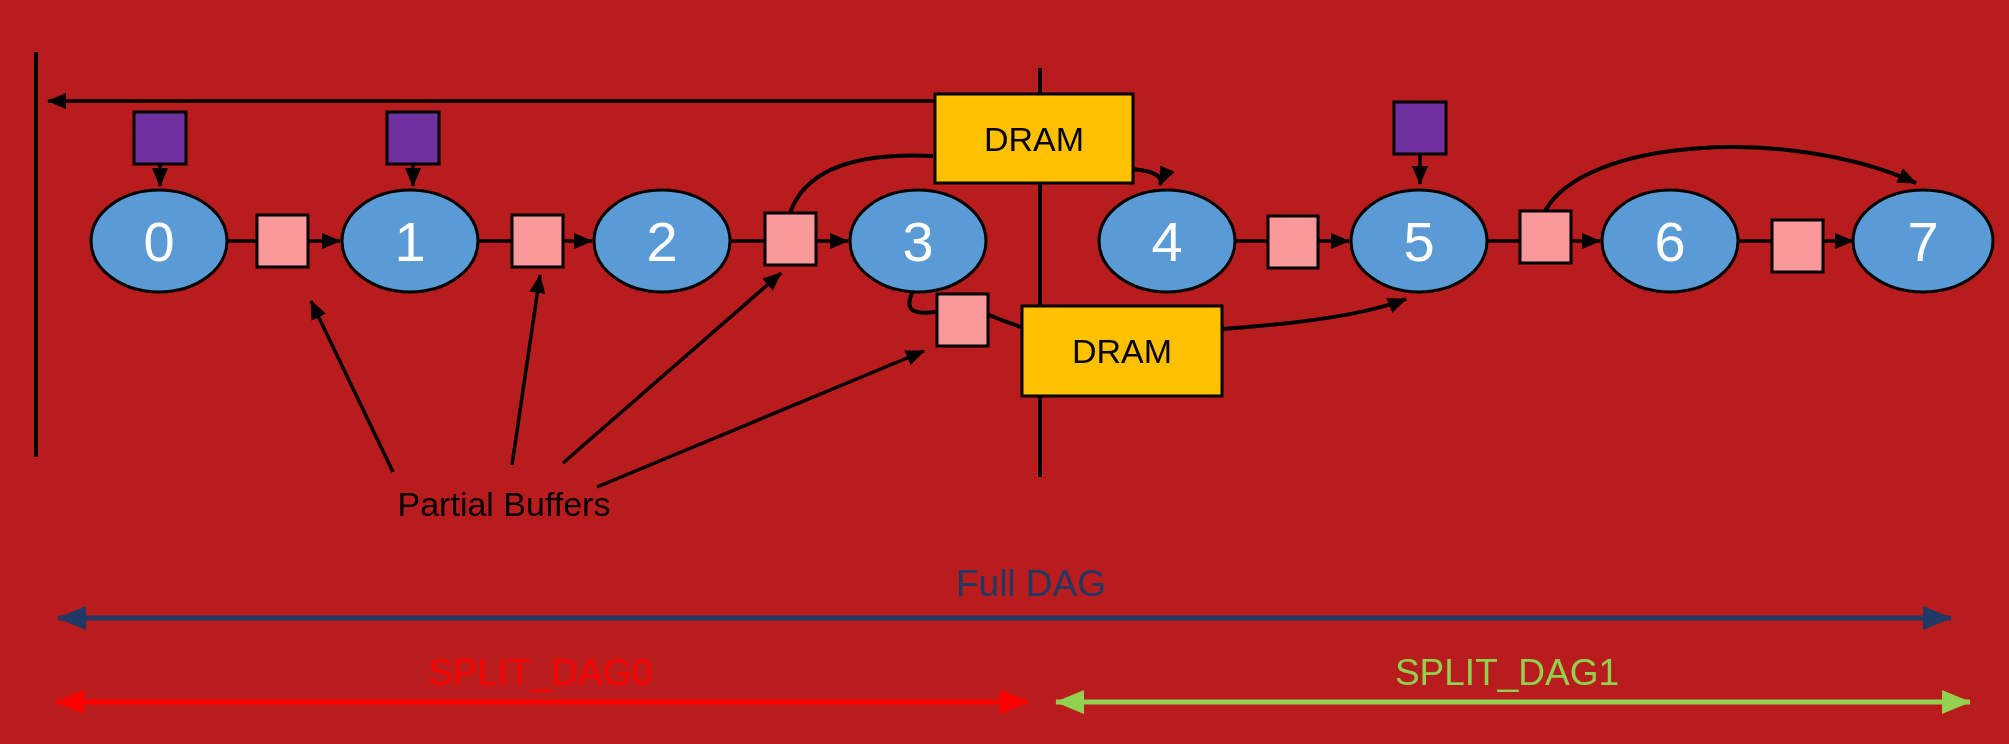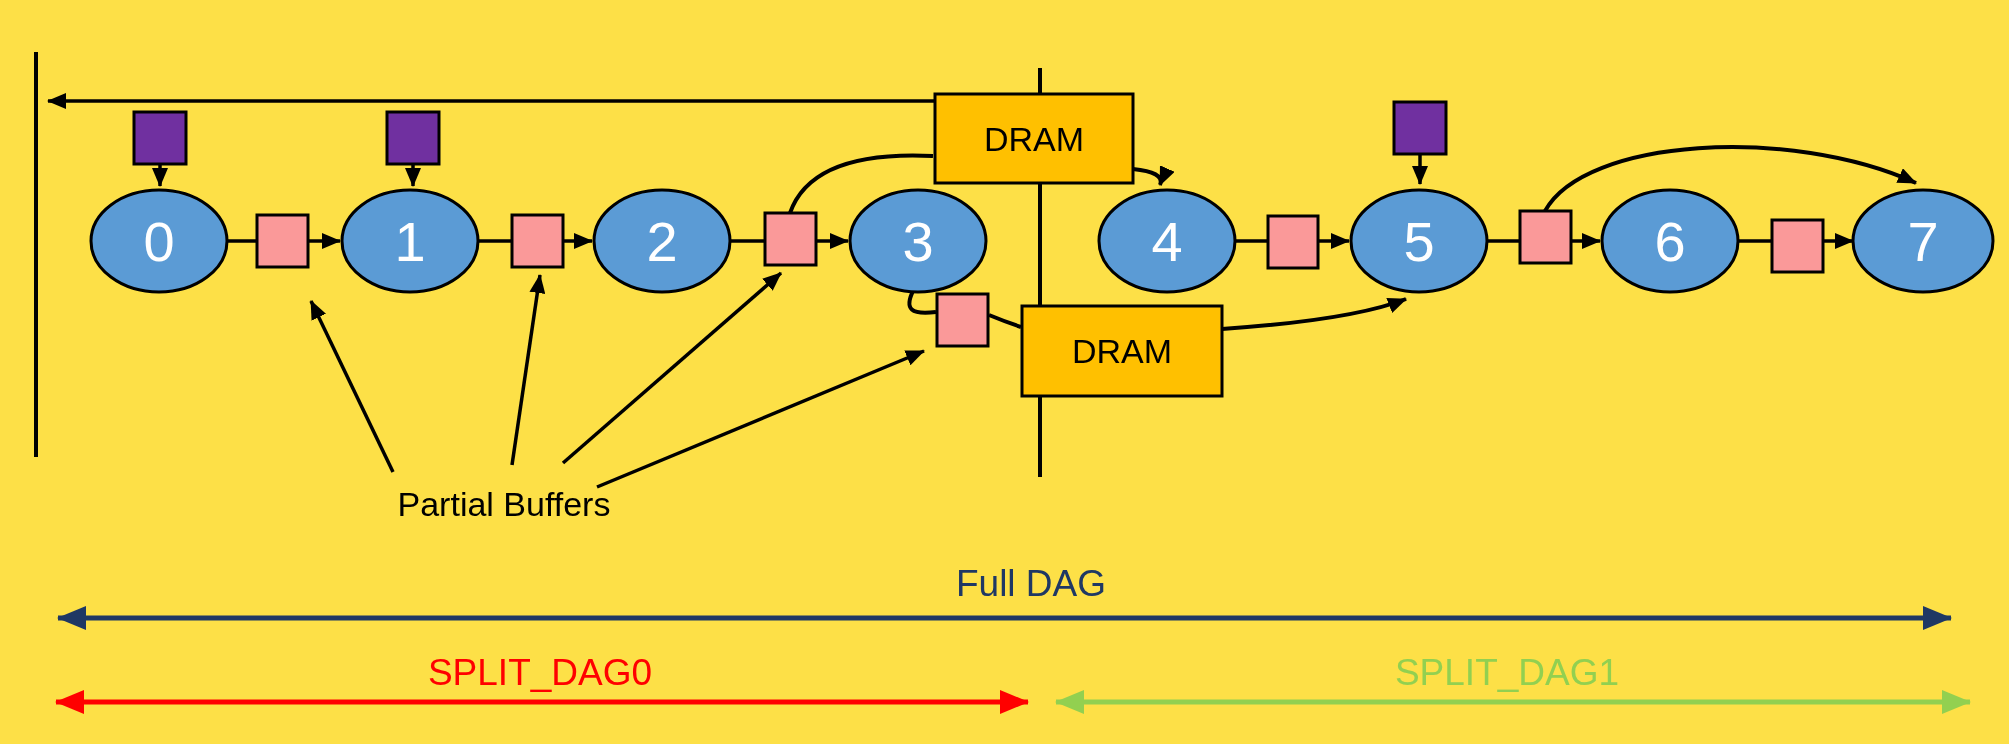--- a/index.html
+++ b/index.html
@@ -1,16 +1,16 @@
 <!DOCTYPE html>
 <html><head>
 <meta charset="utf-8">
 <style>
   html,body{margin:0;padding:0;background:#ffffff;}
-  .canvas{width:2009px;height:744px;position:relative;background:#fde047;overflow:hidden;}
+  .canvas{width:2009px;height:744px;position:relative;background:#b91c1c;overflow:hidden;}
   svg{display:block;}
   text{font-family:"Liberation Sans","DejaVu Sans",sans-serif;}
   .node-label{font-size:56px;text-anchor:middle;}
   .dram-label{font-size:34px;text-anchor:middle;fill:#000000;}
   .anno-label{font-size:34px;text-anchor:middle;fill:#000000;}
   .span-label{font-size:37px;text-anchor:middle;}
   .shape{stroke:#000000;stroke-width:3;}
   .conn{stroke:#000000;stroke-width:3.5;fill:none;}
   .curve{stroke:#000000;stroke-width:4;fill:none;}
   .guide{stroke:#000000;stroke-width:4;fill:none;}

